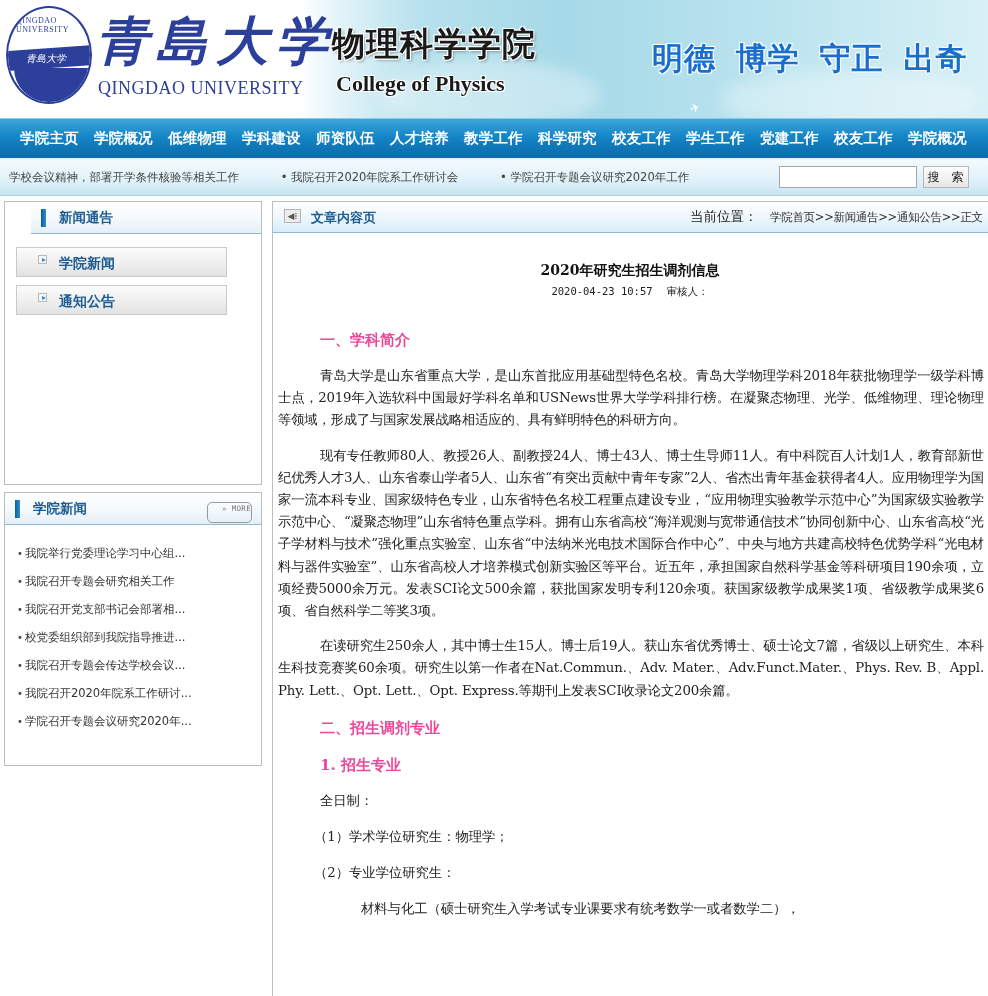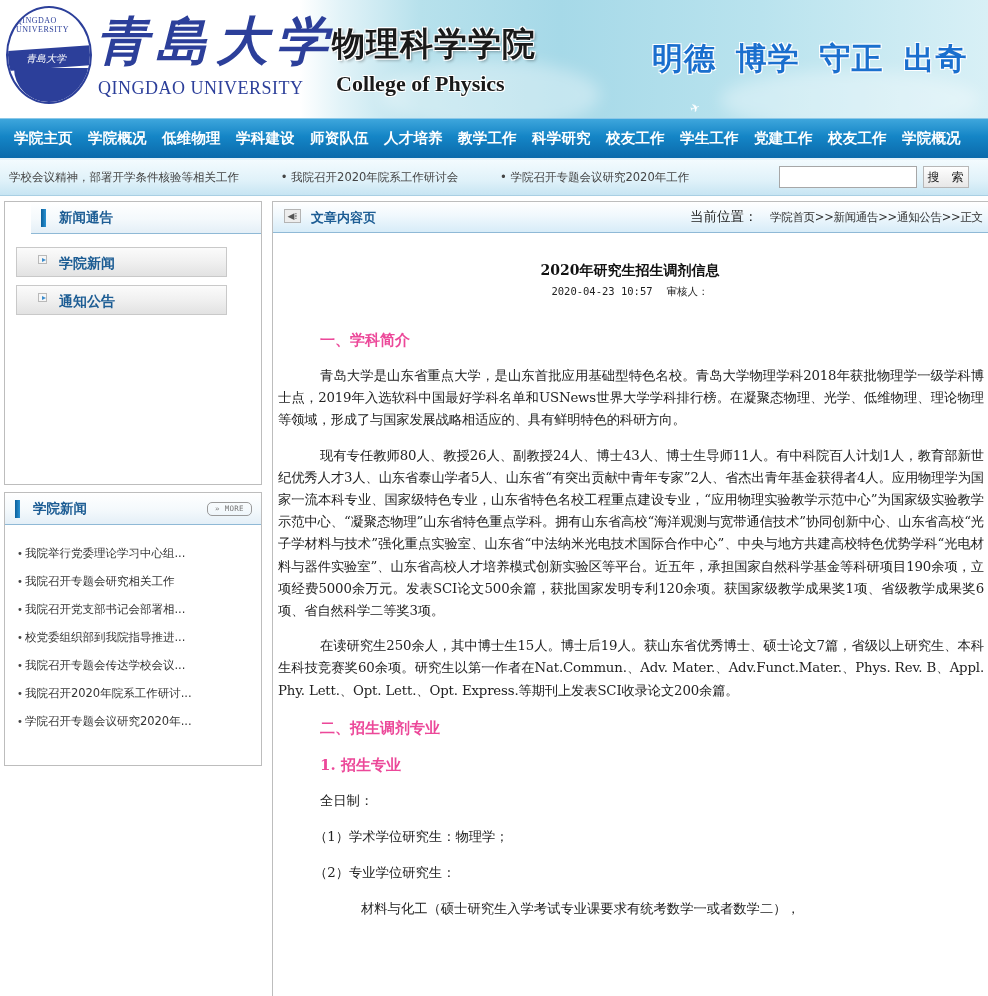--- a/index.html
+++ b/index.html
@@ -58,21 +58,21 @@
     text-shadow: 1px 1px 0 #fff, -1px -1px 0 #fff, 1px -1px 0 #fff, -1px 1px 0 #fff;
     word-spacing: 8px; letter-spacing: 1px;
   }
   .plane { position: absolute; left: 690px; top: 101px; font-size: 12px; color: #fff; transform: rotate(-20deg); }
 
   
   .nav {
     position: absolute; left: 0; top: 118px; width: 988px; height: 42px;
     background: linear-gradient(180deg, #3ea6dc 0%, #1485c6 45%, #0b6aab 100%);
     border-top: 1px solid #8cc8e8; border-bottom: 2px solid #e6f3fa;
-    display: flex; align-items: center; padding-left: 14px;
+    display: flex; align-items: center; padding-left: 20px;
   }
   .nav a {
     color: #fff; text-decoration: none; font-size: 14.5px; font-weight: bold; margin-right: 15.2px; white-space: nowrap;
     letter-spacing: 0.2px;
   }
 
   
   .ticker {
     position: absolute; left: 0; top: 160px; width: 988px; height: 36px;
     background: linear-gradient(180deg, #f3fbfe 0%, #dff1f9 60%, #c7e5f3 100%);
@@ -94,22 +94,22 @@
   .panel-head {
     height: 32px; border-bottom: 1px solid #8fb9d6;
     background: linear-gradient(180deg, #ffffff 0%, #f4f9fc 55%, #e4eff7 100%);
     position: relative;
   }
   .panel-head .bar {
     position: absolute; left: 10px; top: 7px; width: 5px; height: 18px; background: linear-gradient(90deg, #0b5f9b, #2a92d2);
   }
   .panel-head .title { position: absolute; left: 28px; top: 7px; font-size: 13.5px; font-weight: bold; color: #1d5d94; }
   .panel-head .more {
-    position: absolute; right: 9px; top: 9px; width: 45px; height: 14px; border: 1px solid #9a9a9a; border-radius: 5px;
-    font-size: 7.5px; color: #777; text-align: center; line-height: 11px; letter-spacing: 0.3px; font-family: "DejaVu Sans Mono", monospace;
+    position: absolute; right: 9px; top: 9px; width: 45px; height: 21px; border: 1px solid #9a9a9a; border-radius: 5px;
+    font-size: 7.5px; color: #777; text-align: right; line-height: 11px; letter-spacing: 0.3px; font-family: "DejaVu Sans Mono", monospace;
   }
   .sub-btn {
     position: absolute; left: 11px; width: 211px; height: 30px; border: 1px solid #c9c9c9;
     background: linear-gradient(180deg, #fbfbfb 0%, #f0f0f0 50%, #e2e2e2 100%);
   }
   .sub-btn .arrow {
     position: absolute; left: 21px; top: 7px; width: 9px; height: 9px; border: 1px solid #b9b9b9; background: #f6f6f6;
   }
   .sub-btn .arrow::after {
     content: ""; position: absolute; left: 3px; top: 2px; border-left: 4px solid #3c8ccc; border-top: 2.5px solid transparent; border-bottom: 2.5px solid transparent;

